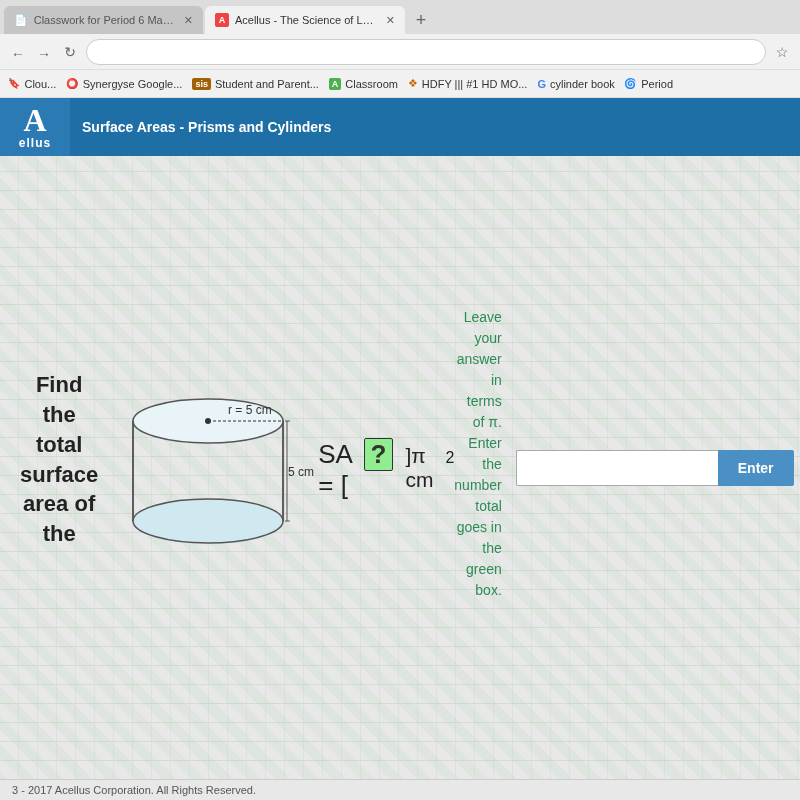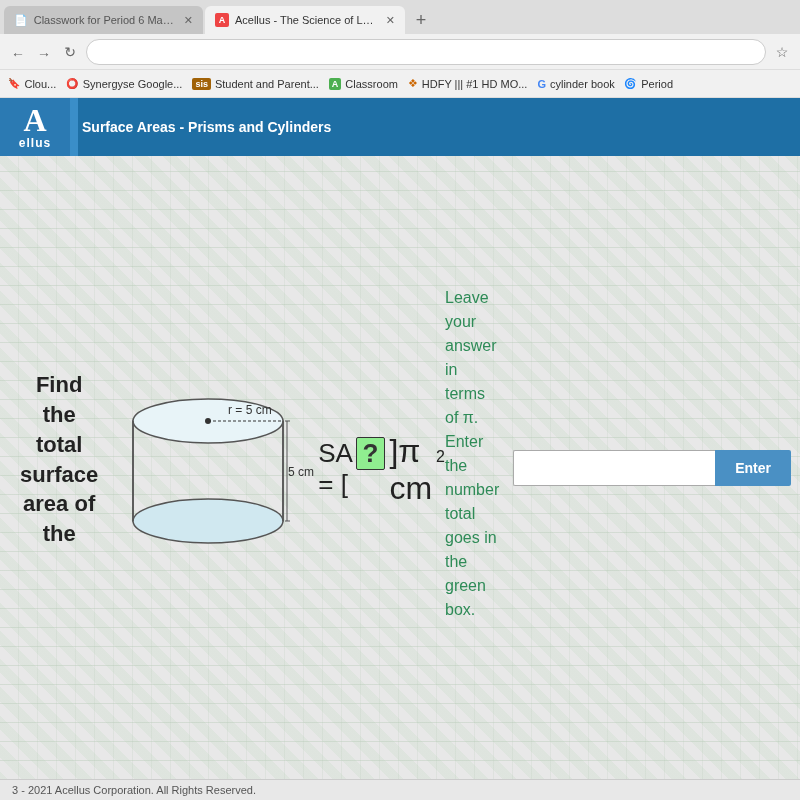--- a/index.html
+++ b/index.html
@@ -178,22 +178,21 @@
       font-size: 12px;
       font-weight: bold;
       letter-spacing: 1px;
     }
 
     .section-bar {
       background: #1e6fa5;
       flex: 1;
       display: flex;
       align-items: center;
-      padding: 6px 4px;
-      margin-left: 8px;
+      padding: 6px 12px;
     }
 
     .section-bar-text {
       color: white;
       font-size: 14px;
       font-weight: bold;
     }
 
     
     .main-content {
@@ -233,42 +232,42 @@
       position: relative;
     }
 
     
     .formula {
       font-size: 26px;
       color: #222;
       margin: 10px 0 6px;
       display: flex;
       align-items: baseline;
-      gap: 4px;
+      gap: 12px;
     }
 
     .formula-bracket {
       display: inline-block;
       background: #90ee90;
       padding: 0 6px;
       border: 1px solid #333;
       border-radius: 2px;
       color: #333;
       font-weight: bold;
     }
 
     .formula-sup {
       font-size: 16px;
       vertical-align: super;
     }
 
     .hint-text {
       color: #2e8b57;
-      font-size: 16px;
-      text-align: left;
+      font-size: 14px;
+      text-align: right;
       line-height: 1.5;
       margin-bottom: 28px;
     }
 
     
     .input-row {
       display: flex;
       align-items: center;
       gap: 0;
       width: 90%;
@@ -406,35 +405,35 @@
 
           <line x1="187" y1="45" x2="192" y2="45" stroke="#555" stroke-width="1"></line>
           <line x1="187" y1="145" x2="192" y2="145" stroke="#555" stroke-width="1"></line>
           <line x1="189" y1="45" x2="189" y2="145" stroke="#555" stroke-width="1"></line>
         </svg>
       </div>
 
       <div class="formula">
         <span style="font-size:26px;">SA = [</span>
         <span class="formula-bracket">?</span>
-        <span style="font-size:32px;">]π cm</span>
+        <span style="font-size:21px;">]π cm</span>
         <sup class="formula-sup">2</sup>
       </div>
 
       <p class="hint-text">
         <span>Leave your answer in terms of π.</span><br>
         <span>Enter the number total goes in the green box.</span>
       </p>
 
       <div class="input-row">
         <input class="answer-input" type="text" placeholder="" style="">
         <button class="enter-button">Enter</button>
       </div>
 
     </div>
 
     <div class="footer">
-      <span>3 - 2021 Acellus Corporation. All Rights Reserved.</span>
+      <span>3 - 2017 Acellus Corporation. All Rights Reserved.</span>
     </div>
 
   </div>
 
 </div>
 
 </body></html>

